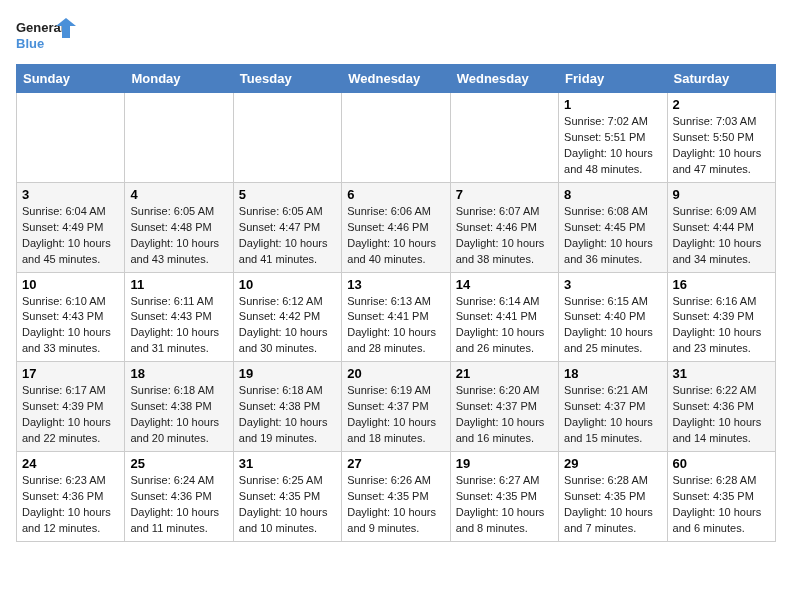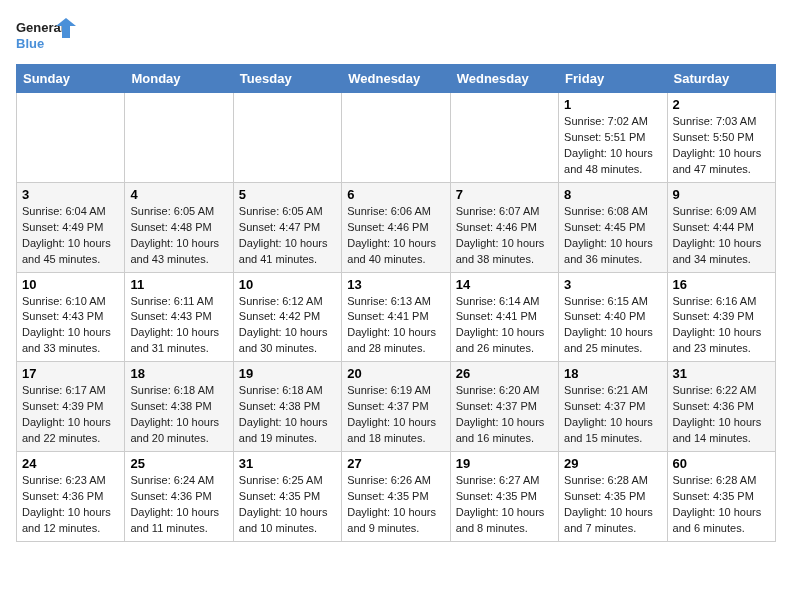--- a/index.html
+++ b/index.html
@@ -192,21 +192,21 @@
         </td>
         <td>
           <span class="day-number">19</span>
           <div class="day-info">Sunrise: 6:18 AM<br>Sunset: 4:38 PM<br>Daylight: 10 hours<br>and 19 minutes.</div>
         </td>
         <td>
           <span class="day-number">20</span>
           <div class="day-info">Sunrise: 6:19 AM<br>Sunset: 4:37 PM<br>Daylight: 10 hours<br>and 18 minutes.</div>
         </td>
         <td>
-          <span class="day-number">26</span>
+          <span class="day-number">21</span>
           <div class="day-info">Sunrise: 6:20 AM<br>Sunset: 4:37 PM<br>Daylight: 10 hours<br>and 16 minutes.</div>
         </td>
         <td>
           <span class="day-number">18</span>
           <div class="day-info">Sunrise: 6:21 AM<br>Sunset: 4:37 PM<br>Daylight: 10 hours<br>and 15 minutes.</div>
         </td>
         <td>
           <span class="day-number">31</span>
           <div class="day-info">Sunrise: 6:22 AM<br>Sunset: 4:36 PM<br>Daylight: 10 hours<br>and 14 minutes.</div>
         </td>

